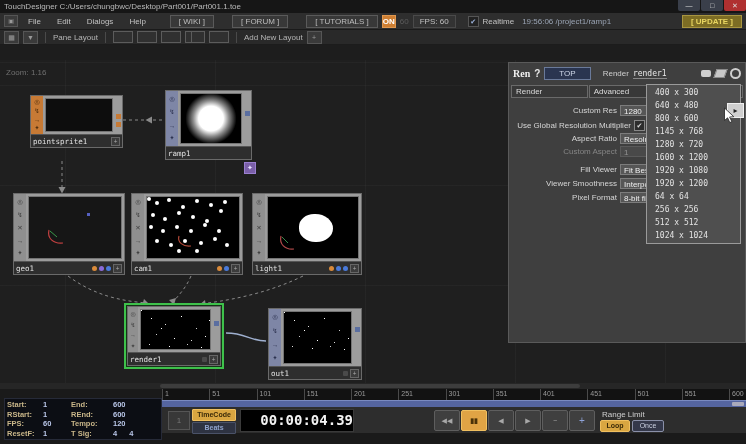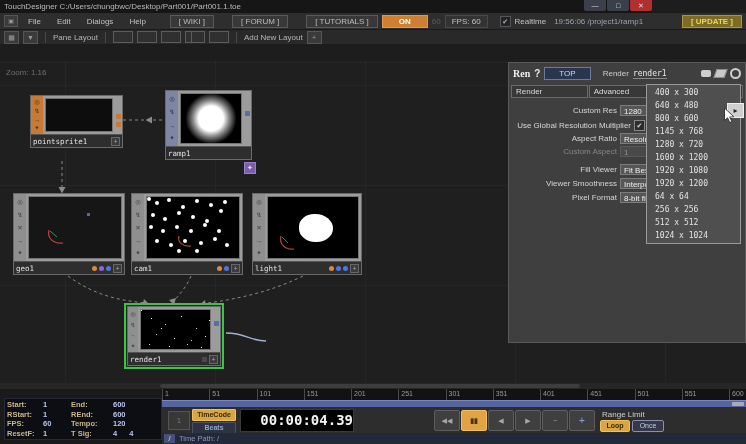--- a/index.html
+++ b/index.html
@@ -1,31 +1,31 @@
 <!DOCTYPE html>
 <html><head>
 <meta charset="utf-8">
 <style>
   html,body{margin:0;padding:0;background:#111;}
   #app{position:relative;width:746px;height:444px;background:#1d1d1d;overflow:hidden;
        font-family:"Liberation Sans",sans-serif;color:#c6c6c6;-webkit-font-smoothing:antialiased;}
   .abs{position:absolute;}
   
-  #titlebar{left:0;top:0;width:652px;height:13px;background:#161616;display:flex;align-items:center;
+  #titlebar{left:0;top:0;width:746px;height:13px;background:#161616;display:flex;align-items:center;
             font-size:8px;color:#b9b9b9;padding-left:4px;box-sizing:border-box;}
   .tb-btns{margin-left:auto;display:flex;height:11px;margin-top:-2px;}
   .tbb{width:22px;text-align:center;font-size:7px;line-height:11px;background:#3a3f4a;color:#ddd;margin-left:1px;border-radius:0 0 2px 2px;}
   .tbb.close{background:#b03030;}
   
   #menubar{left:0;top:13px;width:746px;height:17px;background:#2e2e2e;border-bottom:1px solid #1a1a1a;
            display:flex;align-items:center;font-size:8px;color:#c2c2c2;gap:4px;padding:0 4px;box-sizing:border-box;}
   .mb-icon{width:12px;height:10px;background:#3b3b3b;border:1px solid #555;color:#999;font-size:6px;line-height:10px;text-align:center;}
   .menu-item{padding:0 6px;}
   .link-btn{border:1px solid #5a5a5a;background:#383838;padding:1px 8px;color:#bdbdbd;}
-  .on-btn{background:#cf7f32;color:#fff;font-weight:bold;padding:1px 16px;border:1px solid #e09850;}
+  .on-btn{background:#cf7f32;color:#fff;font-weight:bold;padding:1px 0;border:1px solid #e09850;}
   .dim{color:#5c5c5c;}
   .fps-box{border:1px solid #4a4a4a;background:#333;padding:1px 6px;}
   .chk{width:9px;height:9px;background:#222;border:1px solid #555;color:#9ab0d8;font-size:7px;line-height:9px;text-align:center;}
   .clock{color:#9aa4b4;margin-left:4px;}
   .update-btn{margin-left:auto;background:#7d6d24;border:1px solid #a89540;color:#e8d560;padding:1px 8px;font-weight:bold;}
   
   #panebar{left:0;top:30px;width:746px;height:15px;background:#292929;border-bottom:1px solid #1c1c1c;
            display:flex;align-items:center;gap:4px;font-size:8px;color:#b5b5b5;padding:0 4px;box-sizing:border-box;}
   .pb-icon{width:13px;height:11px;background:#3a3a3a;border:1px solid #565656;color:#999;font-size:7px;line-height:11px;text-align:center;}
   .sep{width:1px;height:11px;background:#4a4a4a;margin:0 3px;}
@@ -353,20 +353,41 @@
         <div class="nlabel">
           <span>render1</span>
           <span class="flags">
             <span class="dot d-dim"></span>
             <span class="plusf">+</span>
           </span>
         </div>
       </div>
     </div>
 
+    <div class="node" style="left:268px;top:248px;width:94px;height:72px">
+      <div class="nbody">
+        <div class="side slate">
+          <span>◎</span>
+          <span>↯</span>
+          <span>→</span>
+          <span>✦</span>
+        </div>
+        <div class="viewer stars" style="background:#000"></div>
+        <div class="rstrip">
+          <span class="conn blue" style="top:18px"></span>
+        </div>
+      </div>
+      <div class="nlabel">
+        <span>out1</span>
+        <span class="flags">
+          <span class="dot d-dim"></span>
+          <span class="plusf">+</span>
+        </span>
+      </div>
+    </div>
   </div>
 
   <div id="parampanel" class="abs">
     <div class="ph">
       <span class="ph-fam">Ren</span>
       <span class="ph-help">?</span>
       <span class="ph-top">TOP</span>
       <span class="ph-optype">Render</span>
       <span class="ph-opname">render1</span>
       <span class="ph-icons">
@@ -470,24 +491,20 @@
       <span class="t-btn pause" style="left:299px">▮▮</span>
       <span class="t-btn" style="left:326px">◀</span>
       <span class="t-btn" style="left:353px">▶</span>
       <span class="t-btn" style="left:380px">−</span>
       <span class="t-btn plus" style="left:407px">+</span>
       <span class="rl-label">Range Limit</span>
       <span class="rl-btn rl-loop">Loop</span>
       <span class="rl-btn rl-once">Once</span>
     </div>
 
-    <div id="tpstrip">
-      <span class="tp-slash">/</span>
-      <span class="tp-label">Time Path: /</span>
-    </div>
 
     <div id="tinfo">
       <span class="ti-l">Start:</span>
       <span class="ti-v">1</span>
       <span class="ti-l">End:</span>
       <span class="ti-v">600</span>
       <span class="ti-l">RStart:</span>
       <span class="ti-v">1</span>
       <span class="ti-l">REnd:</span>
       <span class="ti-v">600</span>

